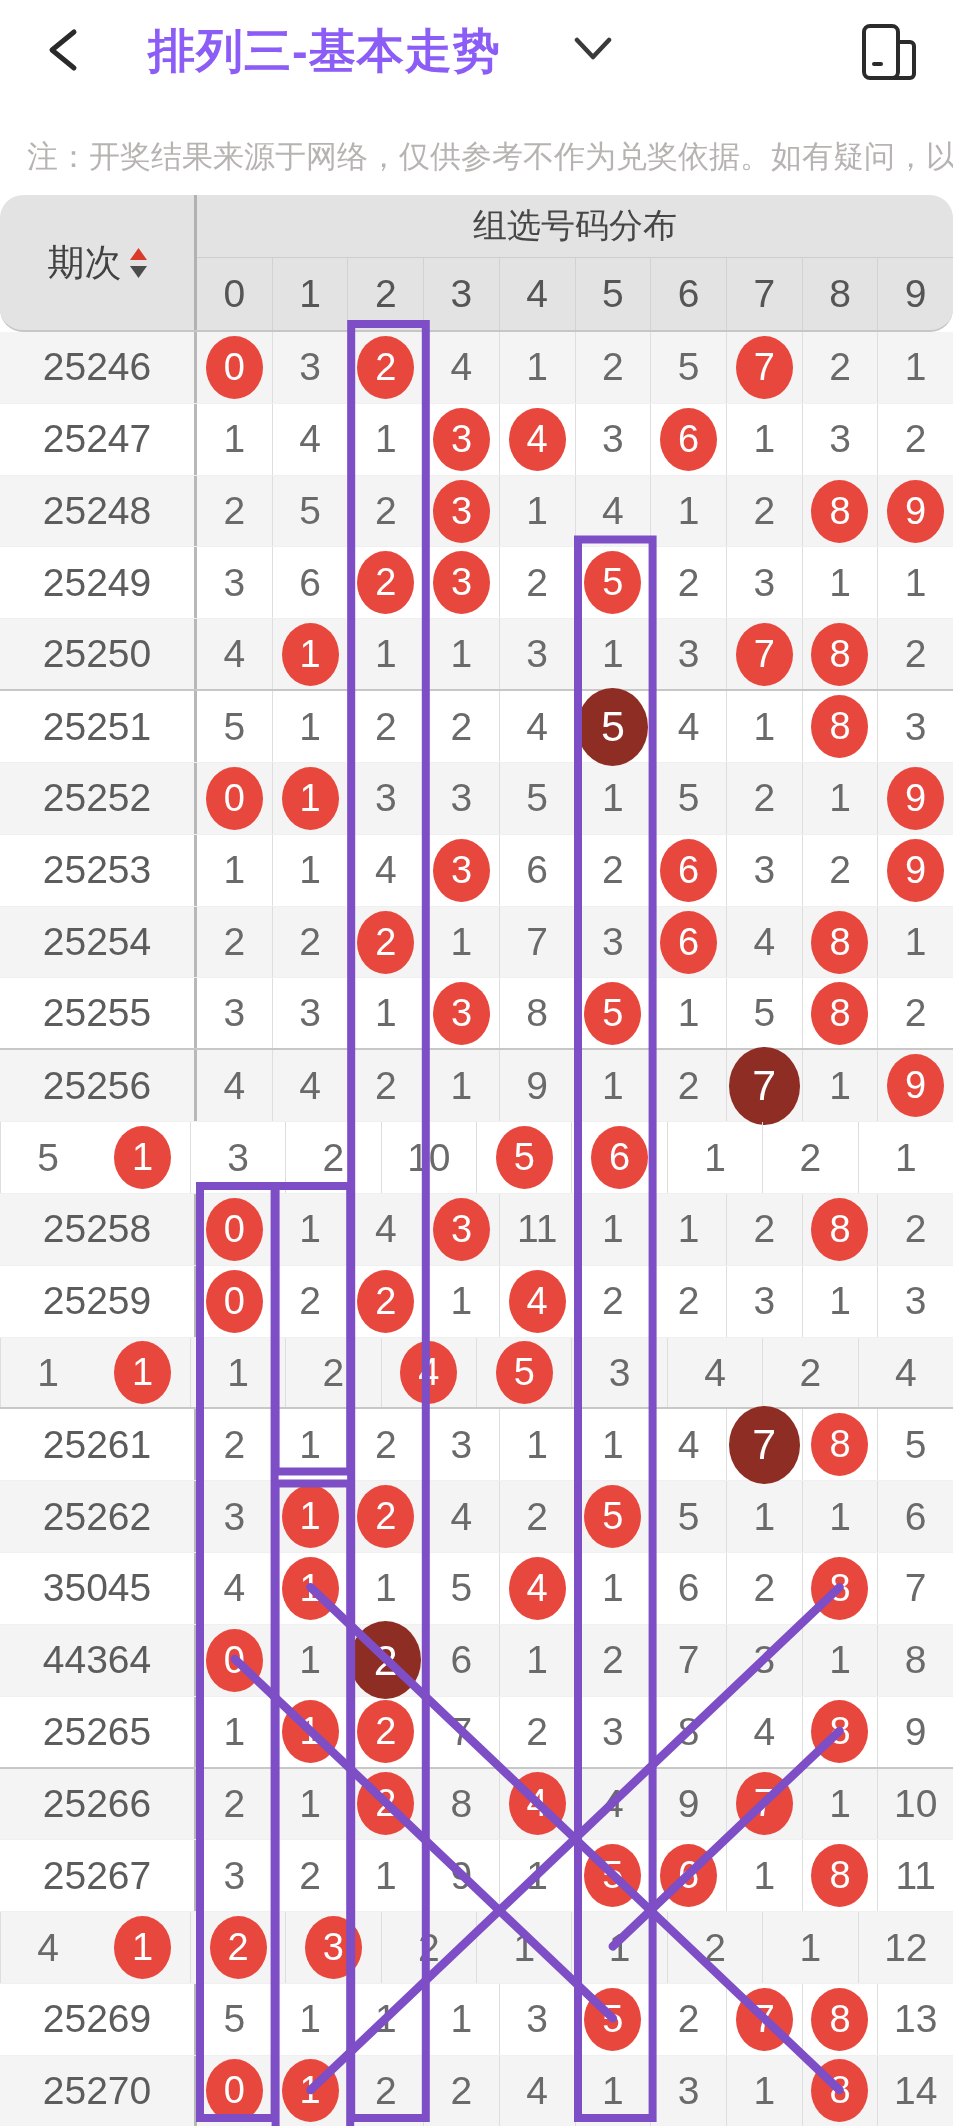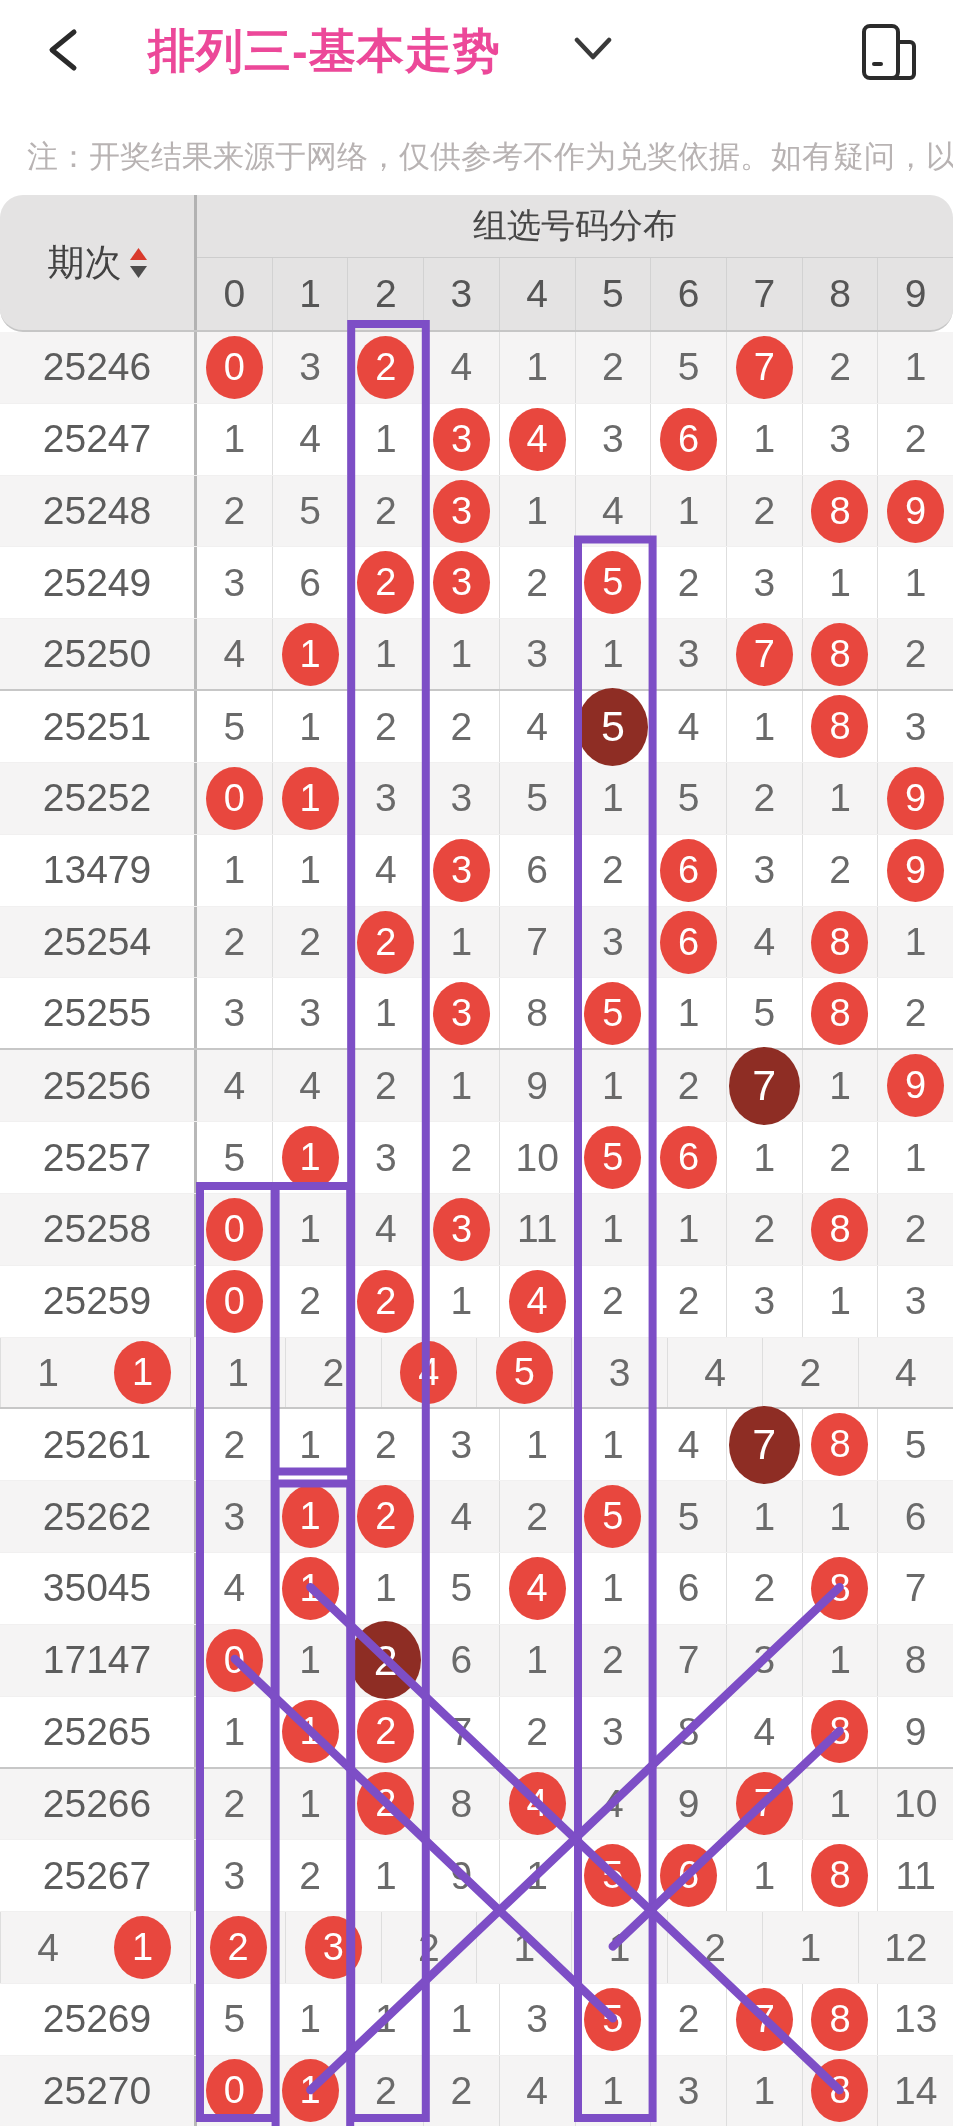--- a/index.html
+++ b/index.html
@@ -5,21 +5,21 @@
   :root{
     --red:#e8473e; --dark:#8e2d24; --purple:#7d4ec6;
     --cellline:#dedede; --note:#b8b3b3;
   }
   html,body{margin:0;padding:0;background:#fff;}
   .screen{position:relative;width:953px;height:2126px;overflow:hidden;background:#fff;
           font-family:"Liberation Sans","DejaVu Sans",sans-serif;}
   
   .topbar{position:absolute;left:0;top:0;width:953px;height:104px;background:#fff;}
   .back{position:absolute;left:44px;top:28px;width:40px;height:44px;}
-  .title{position:absolute;left:148px;top:20px;font-size:47px;font-weight:bold;color:#ec4899;letter-spacing:1px;white-space:nowrap;}
+  .title{position:absolute;left:148px;top:20px;font-size:47px;font-weight:bold;color:#8b5cf6;letter-spacing:1px;white-space:nowrap;}
   .ddicon{position:absolute;left:574px;top:36px;width:38px;height:26px;}
   .winicon{position:absolute;left:862px;top:24px;width:70px;height:60px;}
   .winicon .a{position:absolute;left:0;top:0;width:30px;height:48px;border:4px solid #2b2b2b;border-radius:8px;background:#fff;}
   .winicon .b{position:absolute;left:26px;top:16px;width:20px;height:32px;border:4px solid #2b2b2b;border-radius:6px;background:#fff;}
   .winicon .dash{position:absolute;left:10px;top:38px;width:11px;height:4px;background:#2b2b2b;border-radius:2px;}
   
   .notice{position:absolute;left:27px;top:136px;width:926px;height:40px;font-size:31px;color:var(--note);
           white-space:nowrap;overflow:hidden;}
   
   .table{position:absolute;left:0;top:195px;width:953px;}
@@ -222,21 +222,21 @@
           <div class="vcell">5</div>
           <div class="vcell">1</div>
           <div class="vcell">5</div>
           <div class="vcell">2</div>
           <div class="vcell">1</div>
           <div class="vcell">
             <span class="circ">9</span>
           </div>
         </div>
         <div class="trow">
-          <div class="pcell">13479</div>
+          <div class="pcell">25253</div>
           <div class="vcell">1</div>
           <div class="vcell">1</div>
           <div class="vcell">4</div>
           <div class="vcell">
             <span class="circ">3</span>
           </div>
           <div class="vcell">6</div>
           <div class="vcell">2</div>
           <div class="vcell">
             <span class="circ">6</span>
@@ -296,21 +296,20 @@
           <div class="vcell">2</div>
           <div class="vcell">
             <span class="circ dark">7</span>
           </div>
           <div class="vcell">1</div>
           <div class="vcell">
             <span class="circ">9</span>
           </div>
         </div>
         <div class="trow">
-          <div class="pcell">25257</div>
           <div class="vcell">5</div>
           <div class="vcell">
             <span class="circ">1</span>
           </div>
           <div class="vcell">3</div>
           <div class="vcell">2</div>
           <div class="vcell">10</div>
           <div class="vcell">
             <span class="circ">5</span>
           </div>
@@ -426,21 +425,21 @@
           </div>
           <div class="vcell">1</div>
           <div class="vcell">6</div>
           <div class="vcell">2</div>
           <div class="vcell">
             <span class="circ">8</span>
           </div>
           <div class="vcell">7</div>
         </div>
         <div class="trow alt">
-          <div class="pcell">17147</div>
+          <div class="pcell">44364</div>
           <div class="vcell">
             <span class="circ">0</span>
           </div>
           <div class="vcell">1</div>
           <div class="vcell">
             <span class="circ dark">2</span>
           </div>
           <div class="vcell">6</div>
           <div class="vcell">1</div>
           <div class="vcell">2</div>

